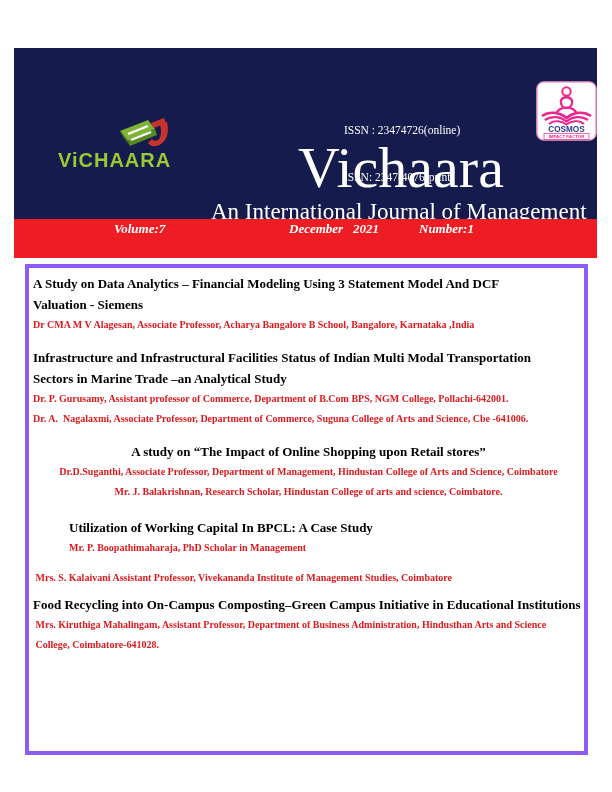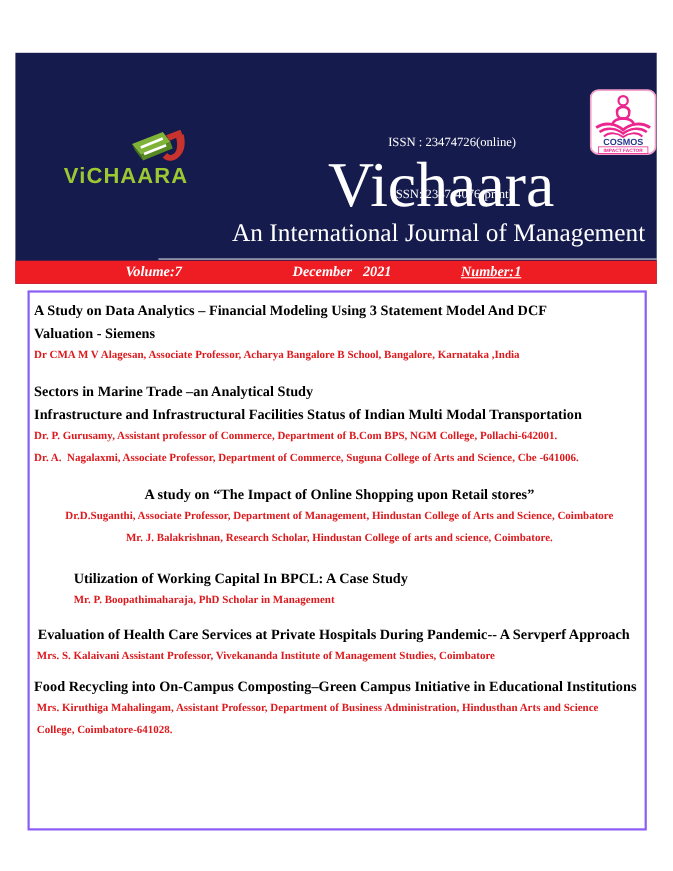--- a/index.html
+++ b/index.html
@@ -19,49 +19,49 @@
     position:absolute;left:14px;top:48px;width:583px;height:210px;
     background:var(--navy);
   }
   .logo-icon{position:absolute;left:101px;top:66px;}
   .logo-text{
     position:absolute;left:44px;top:101px;
     font-family:"Liberation Sans", sans-serif;font-weight:bold;
     font-size:20px;letter-spacing:1px;color:var(--green);white-space:pre;
   }
   .issn{
-    position:absolute;left:330px;top:44px;width:134px;text-align:center;
+    position:absolute;left:330px;top:44px;width:134px;
     color:#ffffff;font-size:11.5px;line-height:15.5px;white-space:pre;
   }
   .badge{position:absolute;left:522px;top:33px;width:61px;height:60px;}
   .title{
     position:absolute;left:222px;top:88px;width:330px;margin:0;
     text-align:center;color:#ffffff;font-size:58px;font-weight:normal;
     font-family:"Liberation Serif", serif;line-height:1.1;
   }
   .subtitle{
     position:absolute;left:197px;top:151px;width:300px;text-align:center;
     color:#ffffff;font-size:23px;white-space:pre;
   }
   .hairline{
     position:absolute;left:130px;right:0;top:187px;height:1px;
     background:rgba(255,255,255,0.85);
   }
   .issue-bar{
-    position:absolute;left:0;right:0;bottom:0;height:21px;
+    position:absolute;left:0;right:0;bottom:0;height:39px;
     background:var(--red);color:#ffffff;font-style:italic;font-weight:bold;
     font-size:13px;
   }
   .issue-bar span{position:absolute;top:2px;white-space:pre;}
   .vol{left:100px;}
-  .date{left:252px;}
-  .num{left:405px;text-decoration:underline;}
+  .date{left:275px;}
+  .num{left:405px;}
   .toc{
     position:absolute;left:25px;top:264px;width:563px;height:491px;
-    border:2px solid #8b5cf6;background:#fff;box-sizing:border-box;
+    border:4px solid #8b5cf6;background:#fff;box-sizing:border-box;
     padding:5px 0 0 4px;overflow:hidden;
   }
   .t-line{
     font-weight:bold;font-size:13px;color:#000;line-height:21px;white-space:pre;
   }
   .a-line{
     font-weight:bold;font-size:10px;
     color:var(--author-red);line-height:20px;white-space:pre;
   }
 </style>
@@ -118,36 +118,35 @@
     </div>
   </div>
 
   <div class="toc" id="articles">
       <div class="article" style="margin-top: 0px;">
         <div class="t-line">A Study on Data Analytics – Financial Modeling Using 3 Statement Model And DCF</div>
         <div class="t-line">Valuation - Siemens</div>
         <div class="a-line">Dr CMA M V Alagesan, Associate Professor, Acharya Bangalore B School, Bangalore, Karnataka ,India</div>
       </div>
       <div class="article" style="margin-top: 12px;">
+        <div class="t-line">Infrastructure and Infrastructural Facilities Status of Indian Multi Modal Transportation</div>
         <div class="t-line">Sectors in Marine Trade –an Analytical Study</div>
-        <div class="t-line">Infrastructure and Infrastructural Facilities Status of Indian Multi Modal Transportation</div>
         <div class="a-line">Dr. P. Gurusamy, Assistant professor of Commerce, Department of B.Com BPS, NGM College, Pollachi-642001.</div>
         <div class="a-line">Dr. A.  Nagalaxmi, Associate Professor, Department of Commerce, Suguna College of Arts and Science, Cbe -641006.</div>
       </div>
       <div class="article" style="margin-top: 12px; text-align: center;">
         <div class="t-line">A study on “The Impact of Online Shopping upon Retail stores”</div>
         <div class="a-line">Dr.D.Suganthi, Associate Professor, Department of Management, Hindustan College of Arts and Science, Coimbatore</div>
         <div class="a-line">Mr. J. Balakrishnan, Research Scholar, Hindustan College of arts and science, Coimbatore.</div>
       </div>
       <div class="article" style="margin-top: 15px; margin-left: 36px;">
         <div class="t-line">Utilization of Working Capital In BPCL: A Case Study</div>
         <div class="a-line">Mr. P. Boopathimaharaja, PhD Scholar in Management</div>
       </div>
       <div class="article" style="margin-top: 10px;">
-        <div class="t-line"> Evaluation of Health Care Services at Private Hospitals During Pandemic-- A Servperf Approach</div>
         <div class="a-line"> Mrs. S. Kalaivani Assistant Professor, Vivekananda Institute of Management Studies, Coimbatore</div>
       </div>
       <div class="article" style="margin-top: 6px;">
         <div class="t-line">Food Recycling into On-Campus Composting–Green Campus Initiative in Educational Institutions</div>
         <div class="a-line"> Mrs. Kiruthiga Mahalingam, Assistant Professor, Department of Business Administration, Hindusthan Arts and Science</div>
         <div class="a-line"> College, Coimbatore-641028.</div>
       </div>
     </div>
 
 </div>

